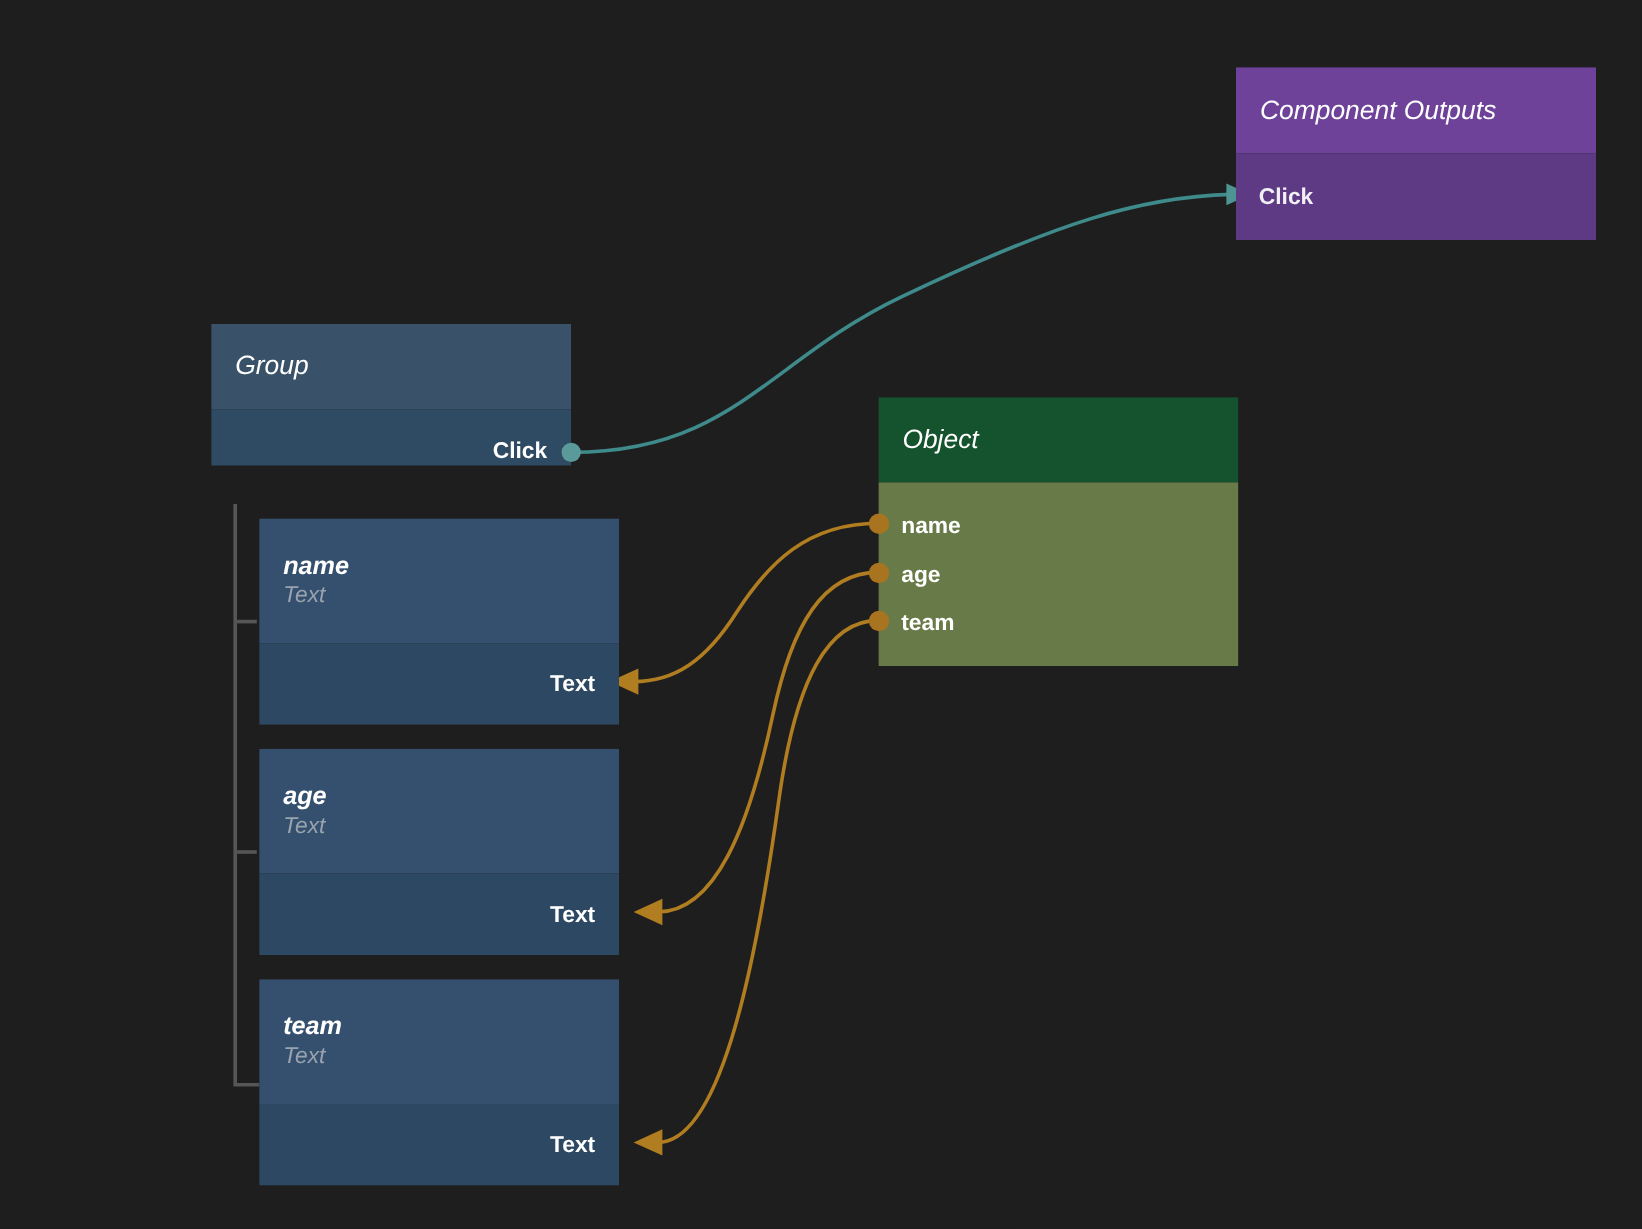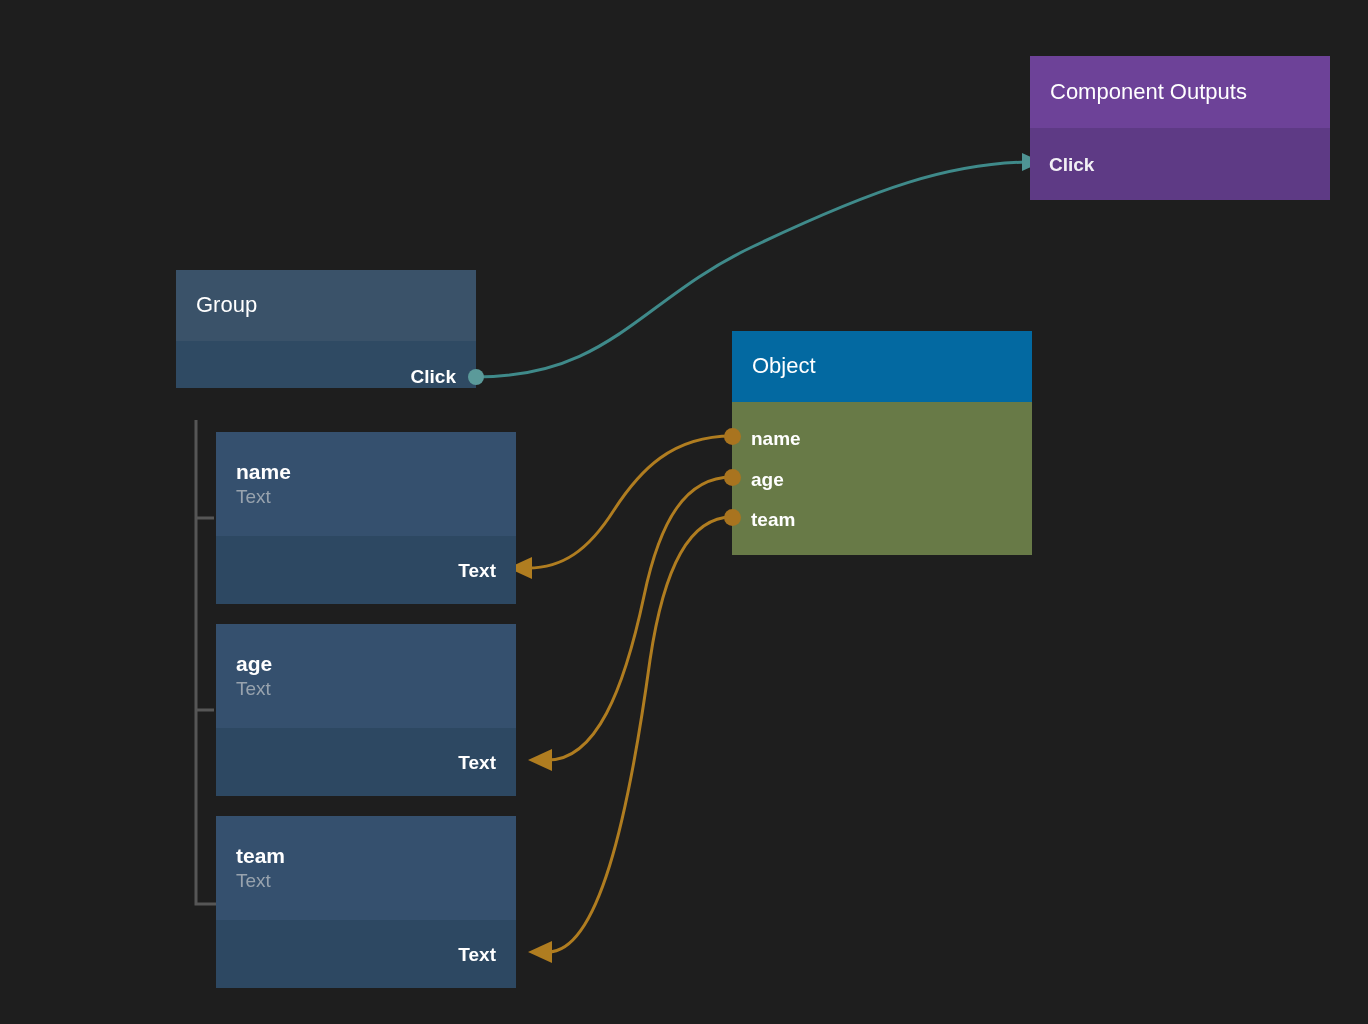--- a/index.html
+++ b/index.html
@@ -37,20 +37,21 @@
   
   .node {
     position: absolute;
     z-index: 2;
     overflow: hidden;
   }
   .node-header {
     display: flex;
     align-items: center;
     padding: 0 20px;
+    font-style: italic;
   }
   .node-title {
     color: #ffffff;
     font-size: 22px;
     line-height: 1.1;
     white-space: nowrap;
   }
   .node-body {
     position: relative;
     font-weight: bold;
@@ -143,21 +144,21 @@
 
   
   #node-object {
     left: 732px;
     top: 331px;
     width: 300px;
     height: 224px;
   }
   #node-object .node-header {
     height: 71px;
-    background: #0369a1;
+    background: #14532d;
   }
   #node-object .node-body {
     height: 153px;
     background: #687a47;
   }
   #node-object .port-label { color: #ffffff; }
   #port-name-in { top: 24px; }
   #port-age-in  { top: 65px; }
   #port-team-in { top: 105px; }
 

